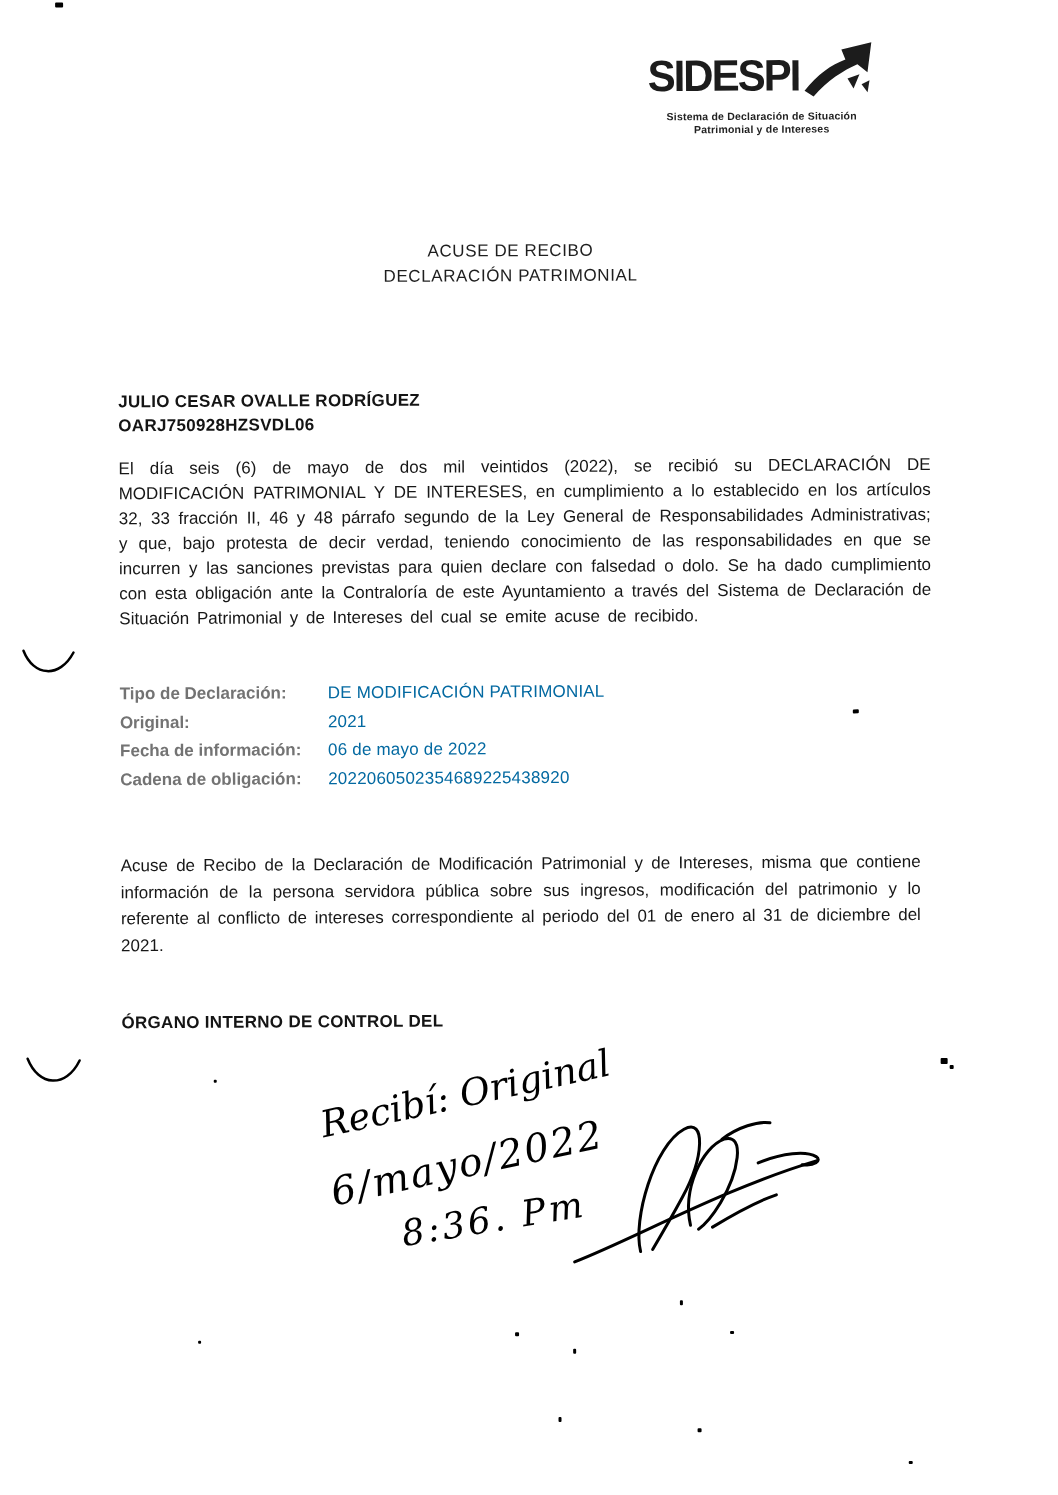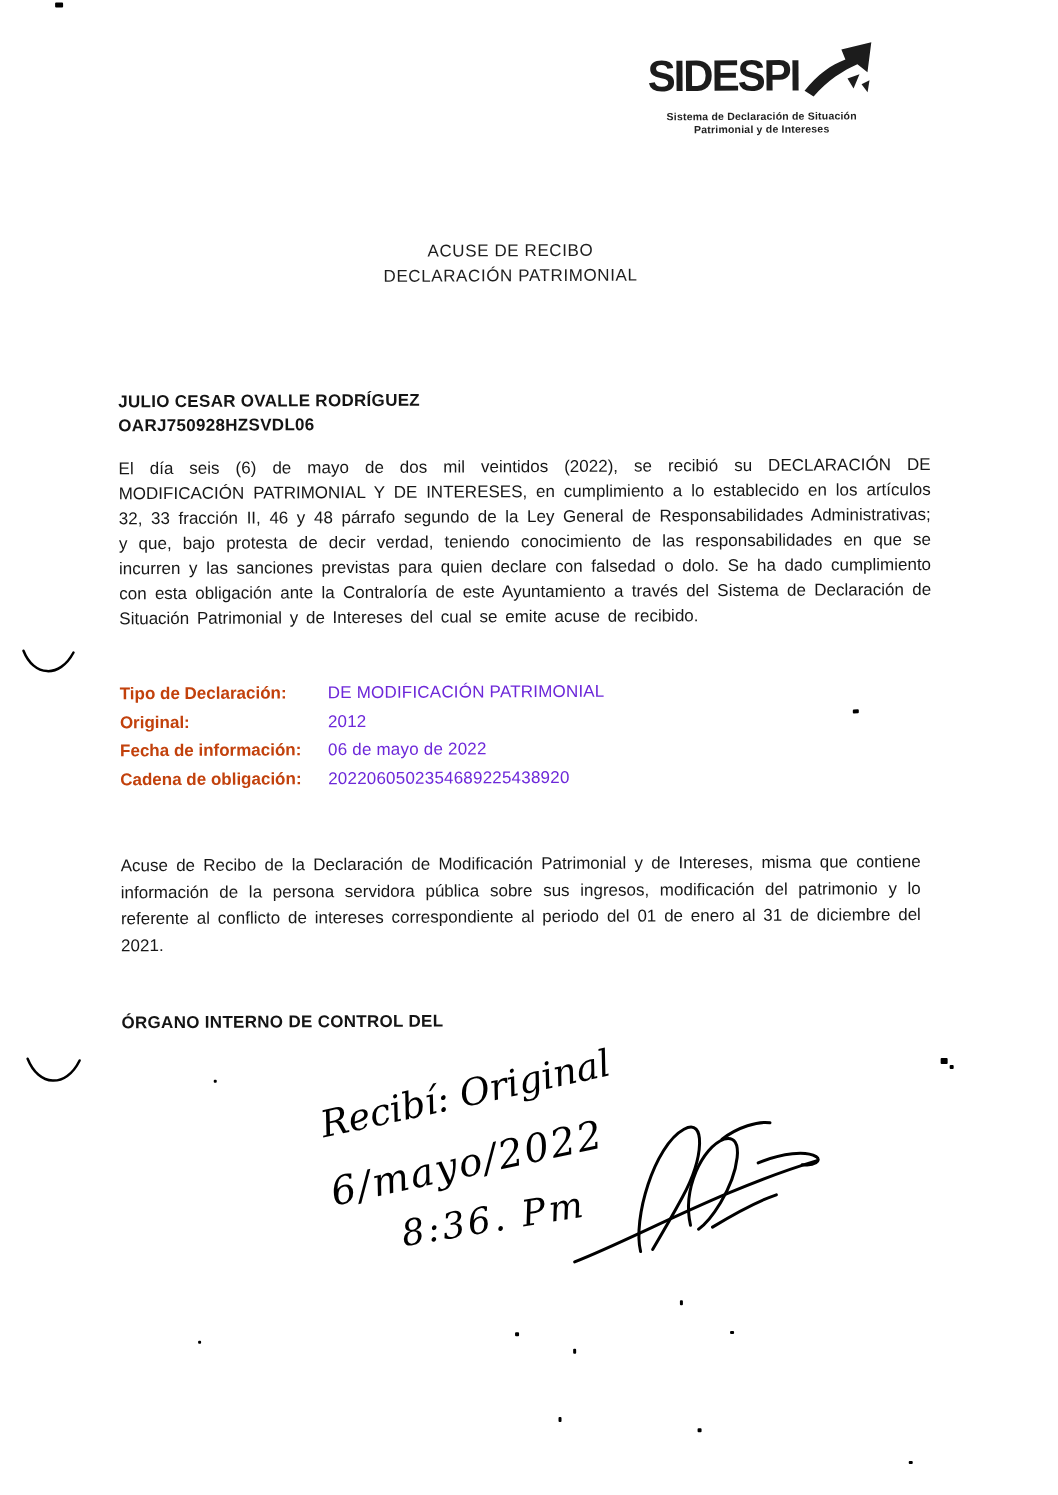--- a/index.html
+++ b/index.html
@@ -42,22 +42,22 @@
     position:absolute;left:120px;top:454px;width:812px;
     font-size:17px;line-height:25px;text-align:justify;word-spacing:3px;color:#171717;
   }
   .para2{
     position:absolute;left:120px;top:851px;width:800px;
     font-size:17px;line-height:26.5px;text-align:justify;word-spacing:1px;color:#171717;
   }
   
   .fields{position:absolute;left:120px;top:681px;width:640px;}
   .frow{display:flex;margin-bottom:7px;}
-  .flabel{width:208px;font-weight:700;font-size:17px;line-height:21.5px;color:#c2410c;flex:none;}
-  .fvalue{font-size:17px;line-height:21.5px;color:#6d28d9;letter-spacing:0.2px;}
+  .flabel{width:208px;font-weight:700;font-size:17px;line-height:21.5px;color:#737373;flex:none;}
+  .fvalue{font-size:17px;line-height:21.5px;color:#0369a1;letter-spacing:0.2px;}
   
   .office{
     position:absolute;left:120px;top:1011px;
     font-size:17px;font-weight:700;letter-spacing:0.3px;color:#141414;
   }
   
   .hand{
     position:absolute;
     font-family:"DejaVu Serif", serif;
     font-style:italic;color:#000;
@@ -105,21 +105,21 @@
 
     <div class="para1">El día seis (6) de mayo de dos mil veintidos (2022), se recibió su DECLARACIÓN DE MODIFICACIÓN PATRIMONIAL Y DE INTERESES, en cumplimiento a lo establecido en los artículos 32, 33 fracción II, 46 y 48 párrafo segundo de la Ley General de Responsabilidades Administrativas; y que, bajo protesta de decir verdad, teniendo conocimiento de las responsabilidades en que se incurren y las sanciones previstas para quien declare con falsedad o dolo. Se ha dado cumplimiento con esta obligación ante la Contraloría de este Ayuntamiento a través del Sistema de Declaración de Situación Patrimonial y de Intereses del cual se emite acuse de recibido.</div>
 
     <div class="fields">
       <div class="frow">
         <span class="flabel">Tipo de Declaración:</span>
         <span class="fvalue">DE MODIFICACIÓN PATRIMONIAL</span>
       </div>
       <div class="frow">
         <span class="flabel">Original:</span>
-        <span class="fvalue">2012</span>
+        <span class="fvalue">2021</span>
       </div>
       <div class="frow">
         <span class="flabel">Fecha de información:</span>
         <span class="fvalue">06 de mayo de 2022</span>
       </div>
       <div class="frow">
         <span class="flabel">Cadena de obligación:</span>
         <span class="fvalue">2022060502354689225438920</span>
       </div>
     </div>

